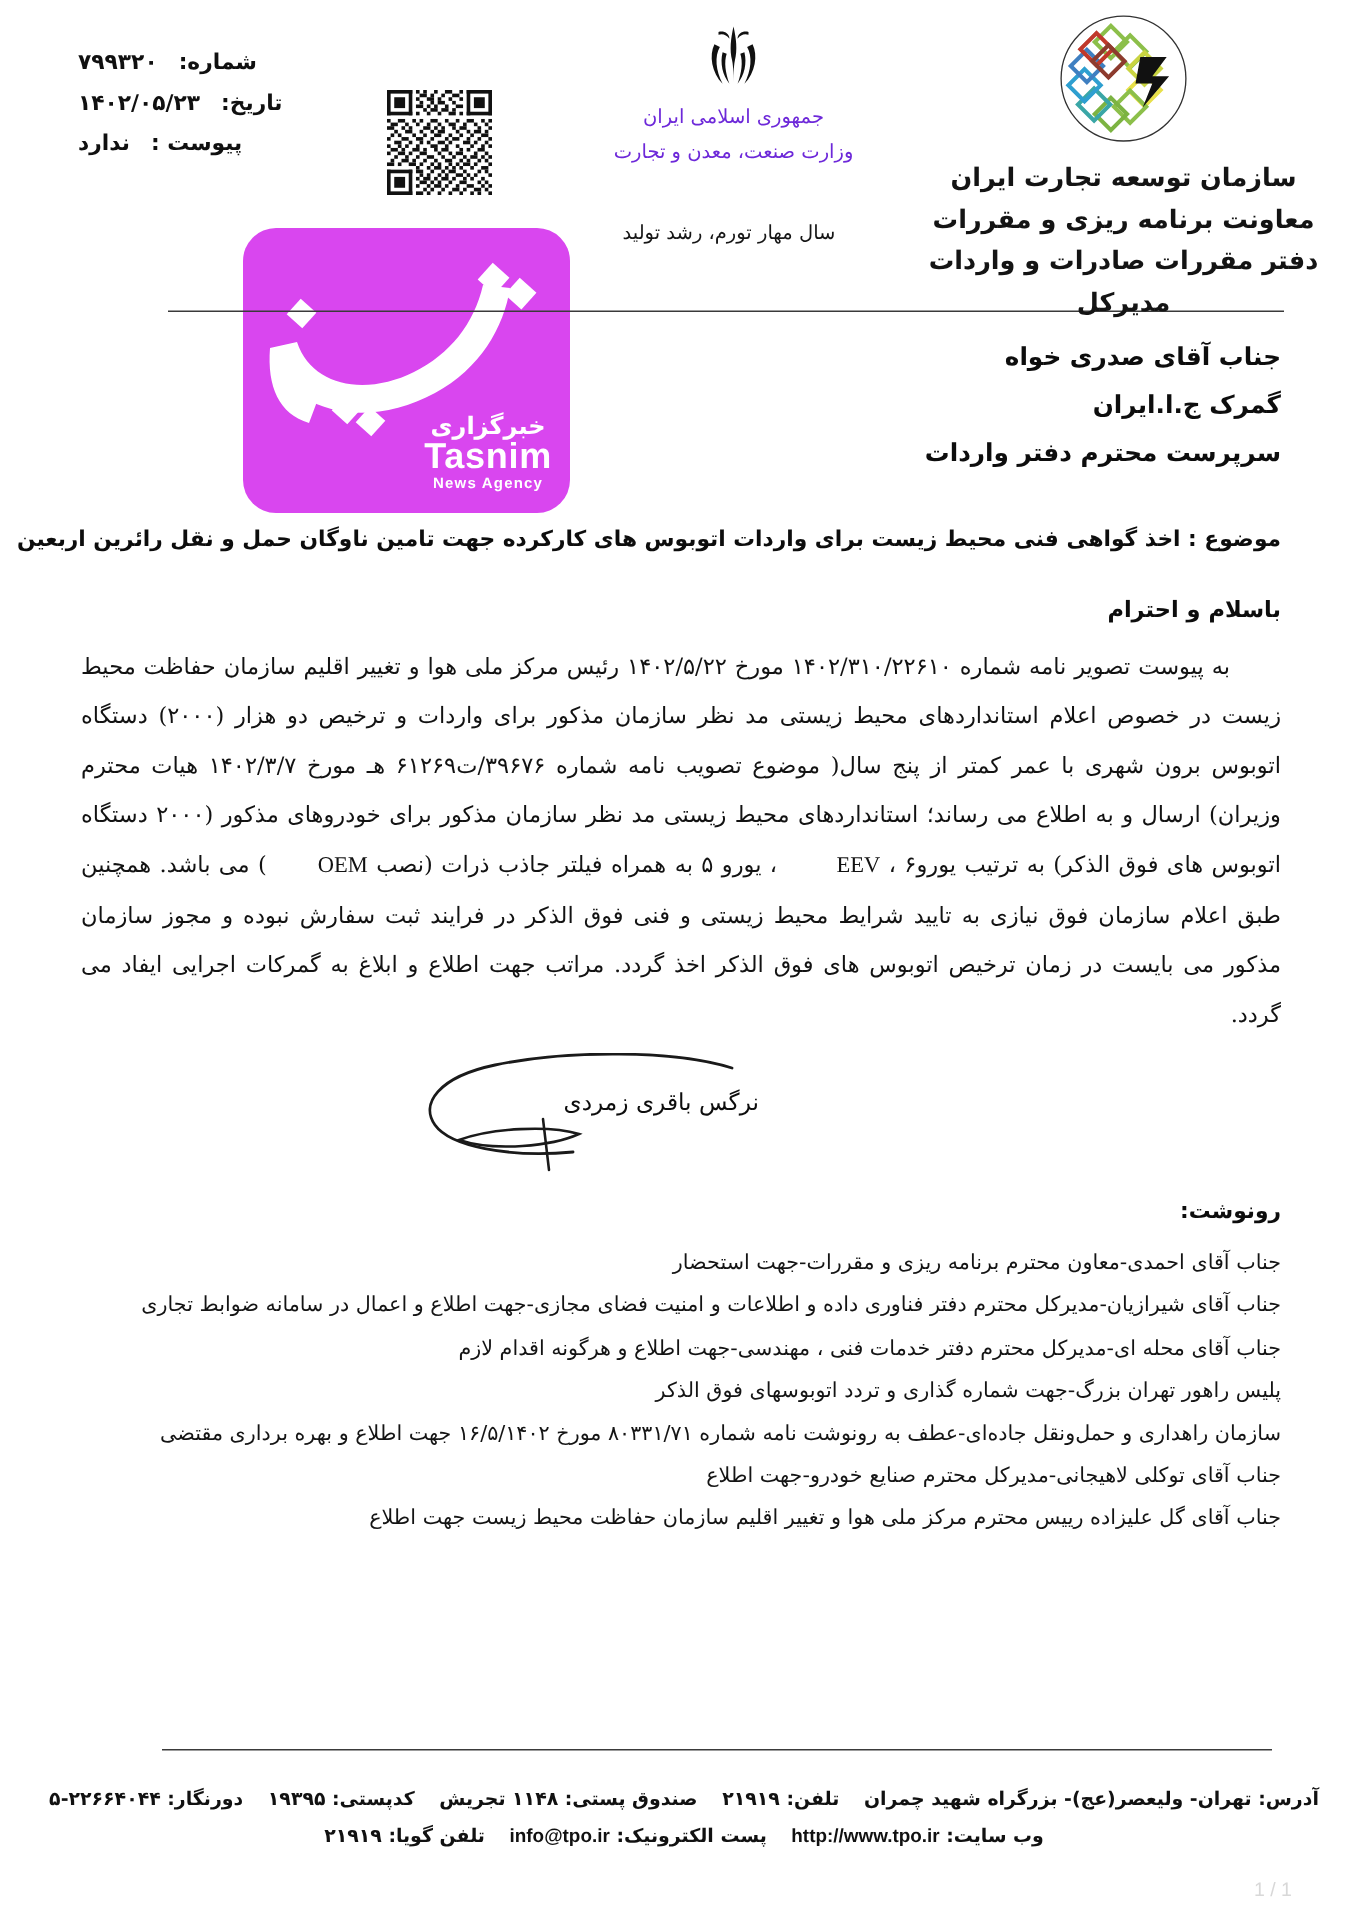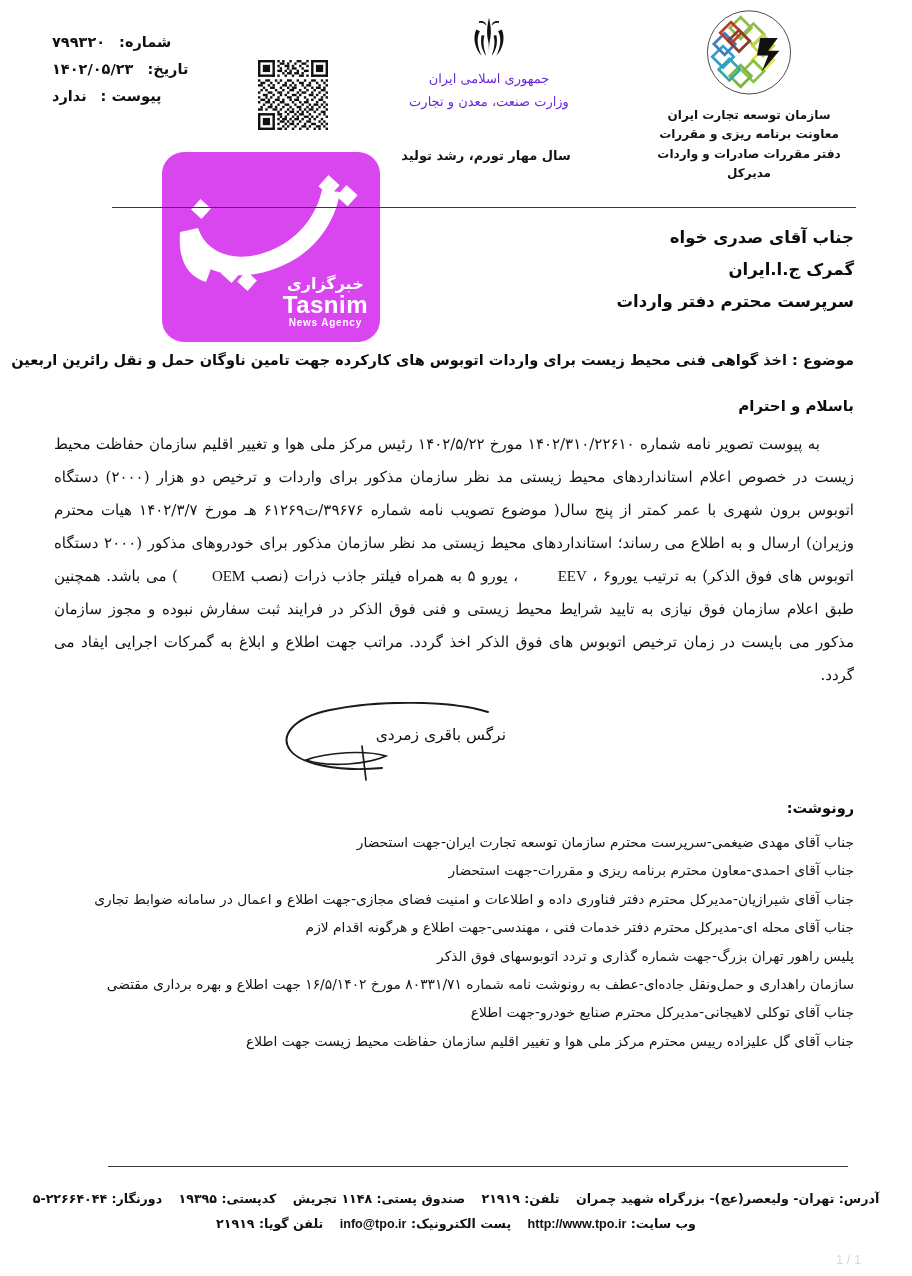--- a/index.html
+++ b/index.html
@@ -87,21 +87,21 @@
     width: 270px;
     text-align: center;
   }
   .org-logo {
     width: 96px;
     height: 96px;
     margin: 0 auto 4px auto;
     display: block;
   }
   .org-lines {
-    font-size: 12px;
+    font-size: 17px;
     font-weight: bold;
     line-height: 1.62;
     color: #141414;
   }
 
   
   .nat-block {
     position: absolute;
     right: 318px;
     top: 14px;
@@ -121,21 +121,20 @@
     font-family: "DejaVu Serif", "Liberation Serif", serif;
   }
   .year-slogan {
     position: absolute;
     right: 318px;
     top: 148px;
     width: 216px;
     text-align: center;
     font-size: 13px;
     color: #161616;
-    font-weight: bold;
   }
 
   
   .ref-block {
     position: absolute;
     left: 52px;
     top: 34px;
     width: 222px;
     text-align: left;
     direction: rtl;
@@ -667,21 +666,20 @@
       <path d="M206 10 C 168 -2, 96 -2, 48 8 C 10 16, -2 34, 8 48
                C 18 62, 56 70, 100 66" fill="none" stroke="#1a1a1a" stroke-width="1.9" stroke-linecap="round"></path>
       <path d="M24 58 C 46 50, 84 48, 104 54 C 86 62, 48 66, 24 58 Z" fill="none" stroke="#1a1a1a" stroke-width="1.7"></path>
       <path d="M80 44 L 84 78" fill="none" stroke="#1a1a1a" stroke-width="1.7" stroke-linecap="round"></path>
     </svg>
     <div class="sig-name">نرگس باقری زمردی</div>
   </div>
 
   <div class="copy-title">رونوشت:</div>
   <div class="copy-list">
-    <div>جناب آقای مهدی ضیغمی-سرپرست محترم سازمان توسعه تجارت ایران-جهت استحضار</div>
     <div>جناب آقای احمدی-معاون محترم برنامه ریزی و مقررات-جهت استحضار</div>
     <div>جناب آقای شیرازیان-مدیرکل محترم دفتر فناوری داده و اطلاعات و امنیت فضای مجازی-جهت اطلاع و اعمال در سامانه ضوابط تجاری</div>
     <div>جناب آقای محله ای-مدیرکل محترم دفتر خدمات فنی ، مهندسی-جهت اطلاع و هرگونه اقدام لازم</div>
     <div>پلیس راهور تهران بزرگ-جهت شماره گذاری و تردد اتوبوسهای فوق الذکر</div>
     <div>سازمان راهداری و حمل‌ونقل جاده‌ای-عطف به رونوشت نامه شماره ۸۰۳۳۱/۷۱ مورخ ۱۶/۵/۱۴۰۲ جهت اطلاع و بهره برداری مقتضی</div>
     <div>جناب آقای توکلی لاهیجانی-مدیرکل محترم صنایع خودرو-جهت اطلاع</div>
     <div>جناب آقای گل علیزاده رییس محترم مرکز ملی هوا و تغییر اقلیم سازمان حفاظت محیط زیست جهت اطلاع</div>
   </div>
 
   <div class="frule"></div>

